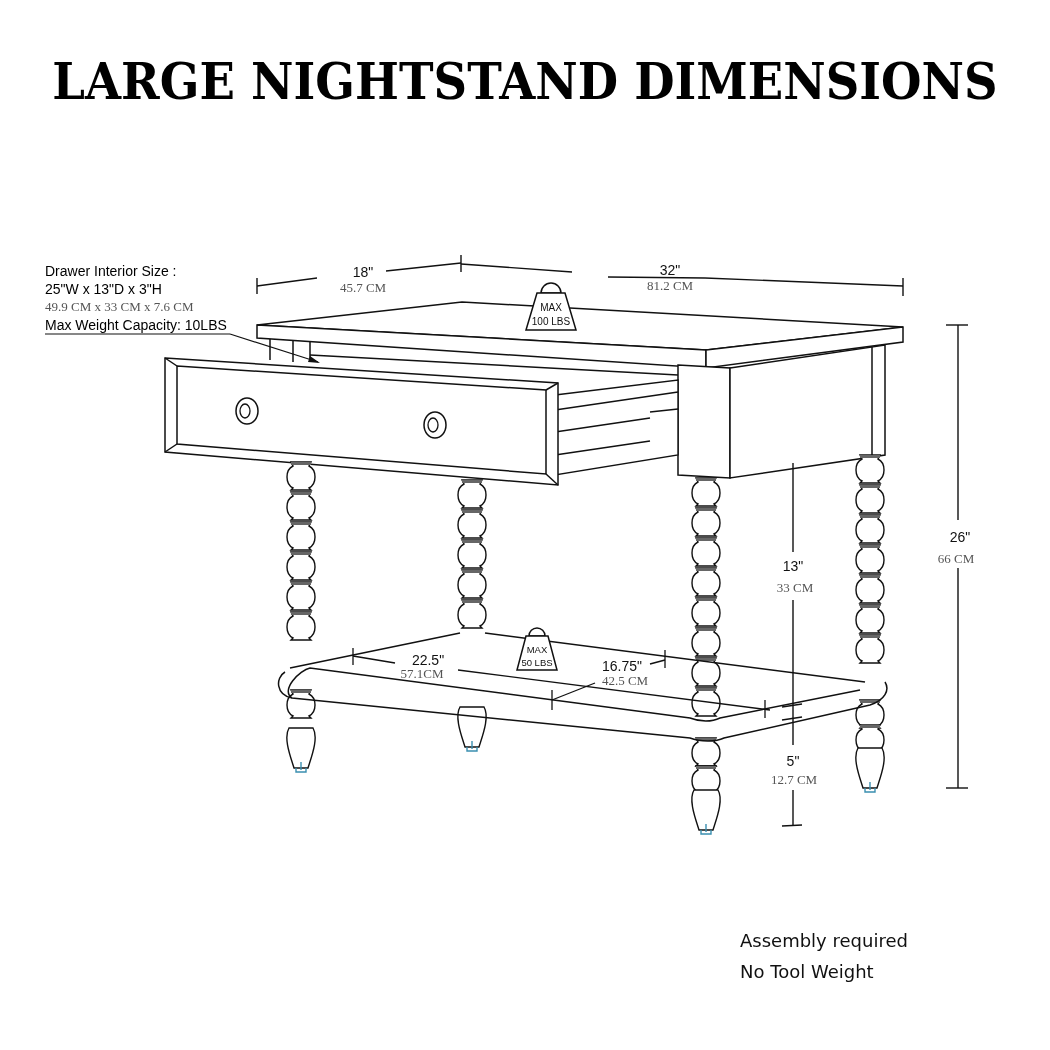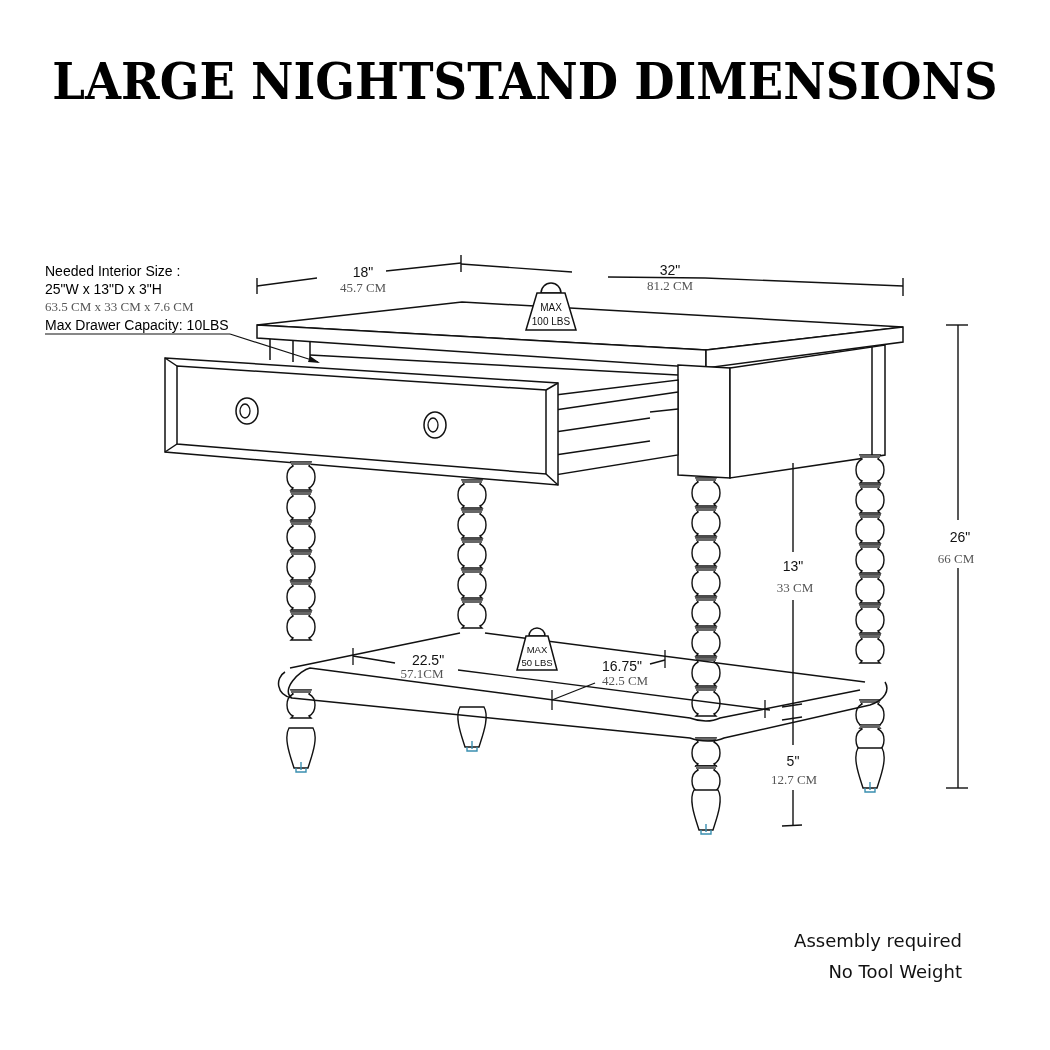--- a/index.html
+++ b/index.html
@@ -11,34 +11,34 @@
     }
     svg.drawing { position: absolute; left: 0; top: 0; }
     .sans { font-family: "Liberation Sans", "DejaVu Sans", sans-serif; }
     .serif { font-family: "Liberation Serif", "DejaVu Serif", serif; }
     .note {
       position: absolute; left: 45px; top: 262px; line-height: 18px;
     }
     .note .l1, .note .l2, .note .l4 { font-family: "Liberation Sans", sans-serif; font-size: 14px; color: #000; }
     .note .l3 { font-family: "Liberation Serif", serif; font-size: 13px; color: #555; }
     .assembly {
-      position: absolute; left: 740px; top: 925px; width: 222px; text-align: right;
+      position: absolute; left: 740px; top: 925px; width: 222px; text-align: left;
       font-family: "DejaVu Sans", sans-serif; font-size: 18px; color: #111; line-height: 31px;
     }
   </style>
 </head>
 <body>
 
 <div class="title">LARGE NIGHTSTAND DIMENSIONS</div>
 
 <div class="note">
-  <div class="l1">Needed Interior Size :</div>
+  <div class="l1">Drawer Interior Size :</div>
   <div class="l2">25"W x 13"D x 3"H</div>
-  <div class="l3">63.5 CM x 33 CM x 7.6 CM</div>
-  <div class="l4">Max Drawer Capacity: 10LBS</div>
+  <div class="l3">49.9 CM x 33 CM x 7.6 CM</div>
+  <div class="l4">Max Weight Capacity: 10LBS</div>
 </div>
 
 <svg class="drawing" width="1050" height="1050" viewBox="0 0 1050 1050">
   <defs>
     <g id="bead">
       <path d="M-10,0 L10,0 L8,4 C16,8 16,22 8,26 L10,28 L-10,28 L-8,26 C-16,22 -16,8 -8,4 Z" fill="#fff" stroke="#111" stroke-width="1.4"></path>
       <rect x="-10" y="0" width="20" height="3" fill="#666"></rect>
     </g>
     <g id="foot">
       <path d="M-12,0 C-18,10 -10,30 -7,40 L7,40 C10,30 18,10 12,0 Z" fill="#fff" stroke="#111" stroke-width="1.4"></path>

